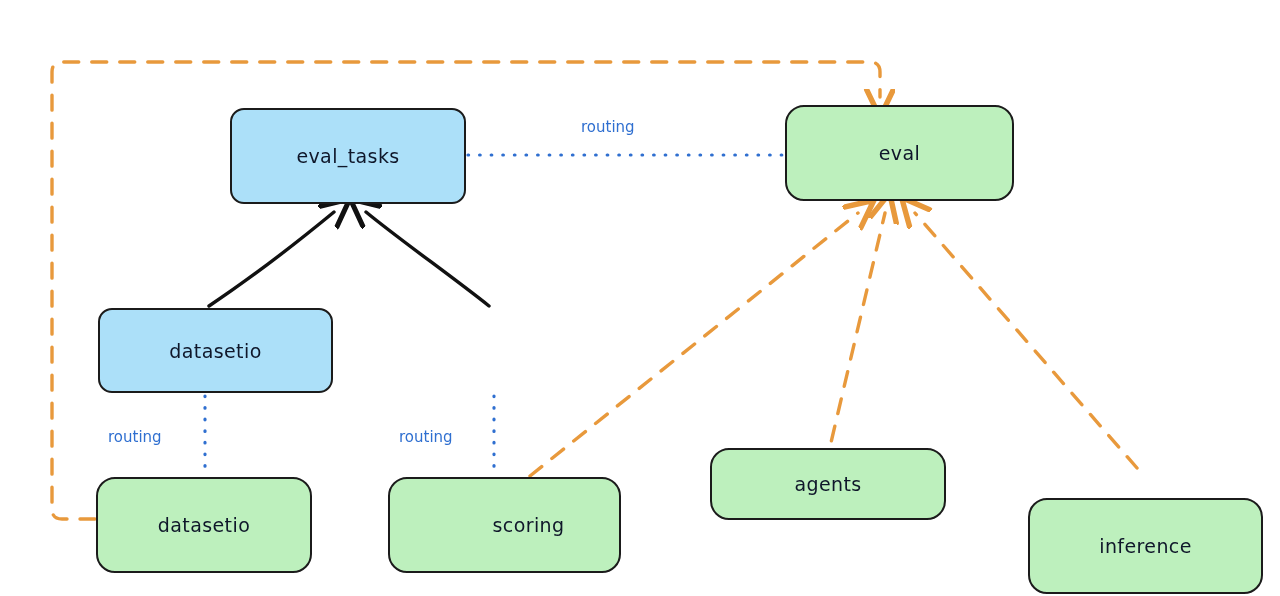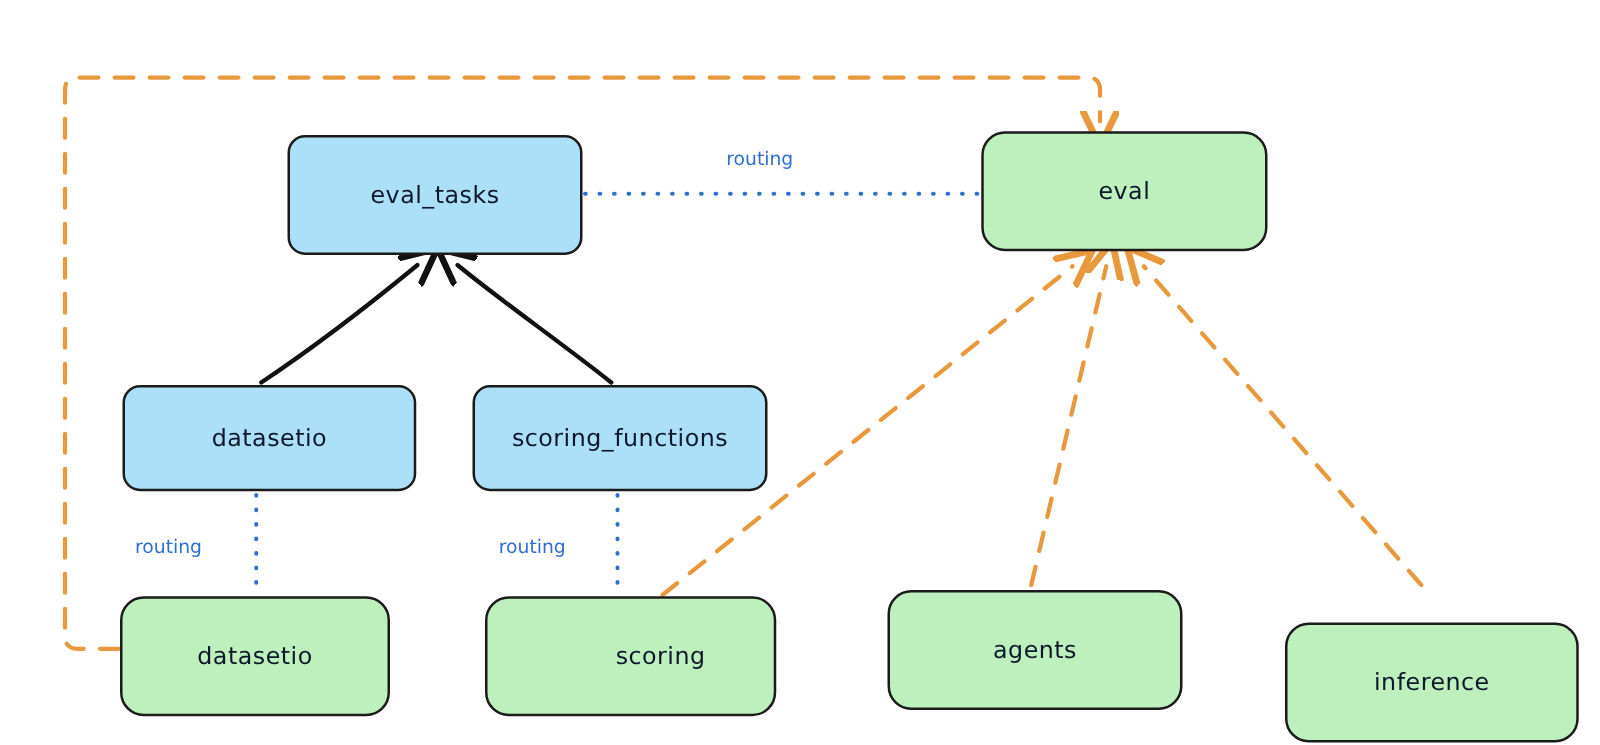--- a/index.html
+++ b/index.html
@@ -90,33 +90,30 @@
   </div>
 
   <div class="node green" style="left:785px; top:105px; width:229px; height:96px;">
     <span class="node-label">eval</span>
   </div>
 
   <div class="node blue" style="left:98px; top:308px; width:235px; height:85px;">
     <span class="node-label">datasetio</span>
   </div>
 
-  <div class="node blue" style="left:378px; top:308px; width:236px; height:85px;">
-    <span class="node-label">scoring_functions</span>
-  </div>
 
   <div class="node green" style="left:96px; top:477px; width:216px; height:96px;">
     <span class="node-label">datasetio</span>
   </div>
 
   <div class="node green" style="left:388px; top:477px; width:233px; height:96px;padding-left:48px;">
     <span class="node-label">scoring</span>
   </div>
 
-  <div class="node green" style="left:710px; top:472px; width:236px; height:96px;">
+  <div class="node green" style="left:710px; top:448px; width:236px; height:72px;">
     <span class="node-label">agents</span>
   </div>
 
   <div class="node green" style="left:1028px; top:498px; width:235px; height:96px;">
     <span class="node-label">inference</span>
   </div>
 
   <div class="edge-label" style="left:581px; top:118px;">routing</div>
 
   <div class="edge-label" style="left:108px; top:428px;">routing</div>

